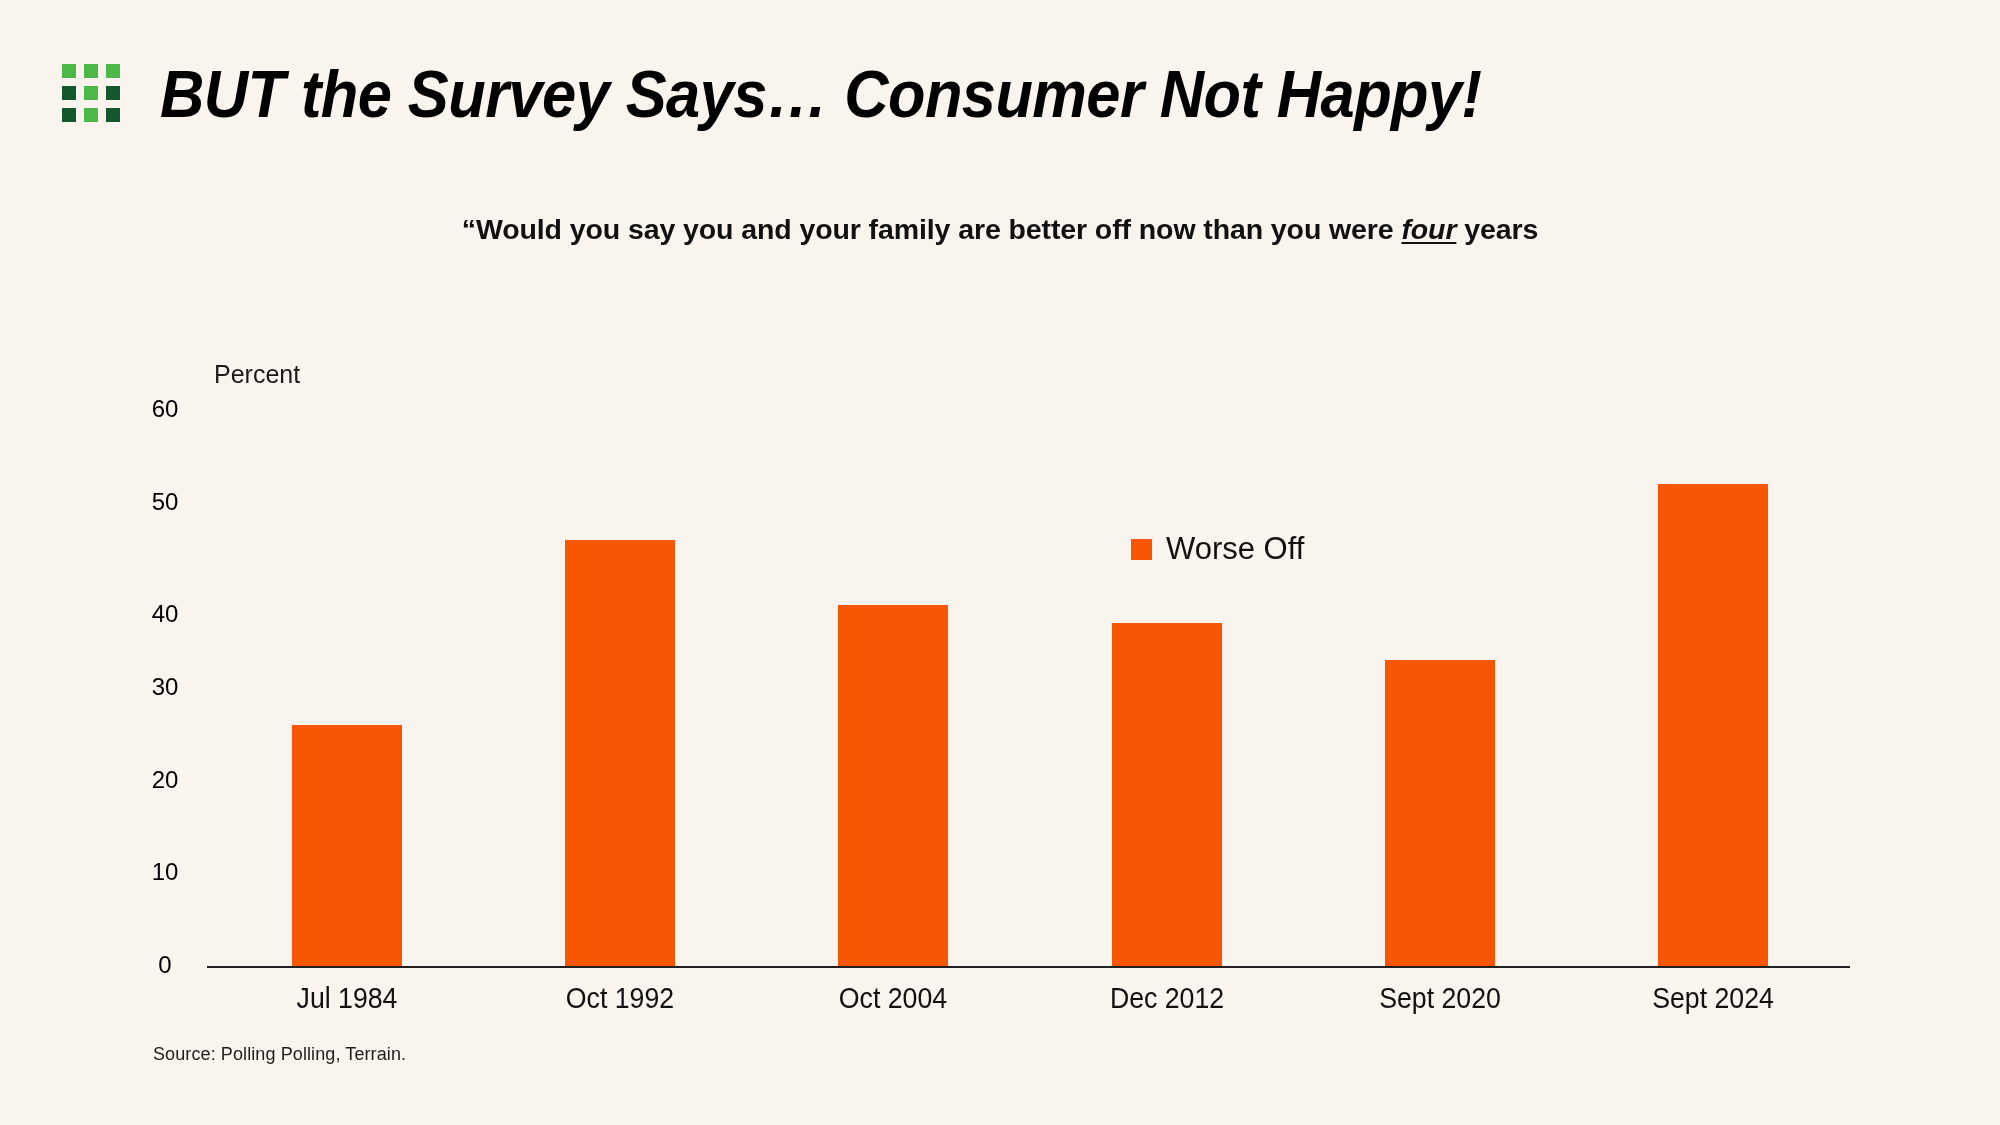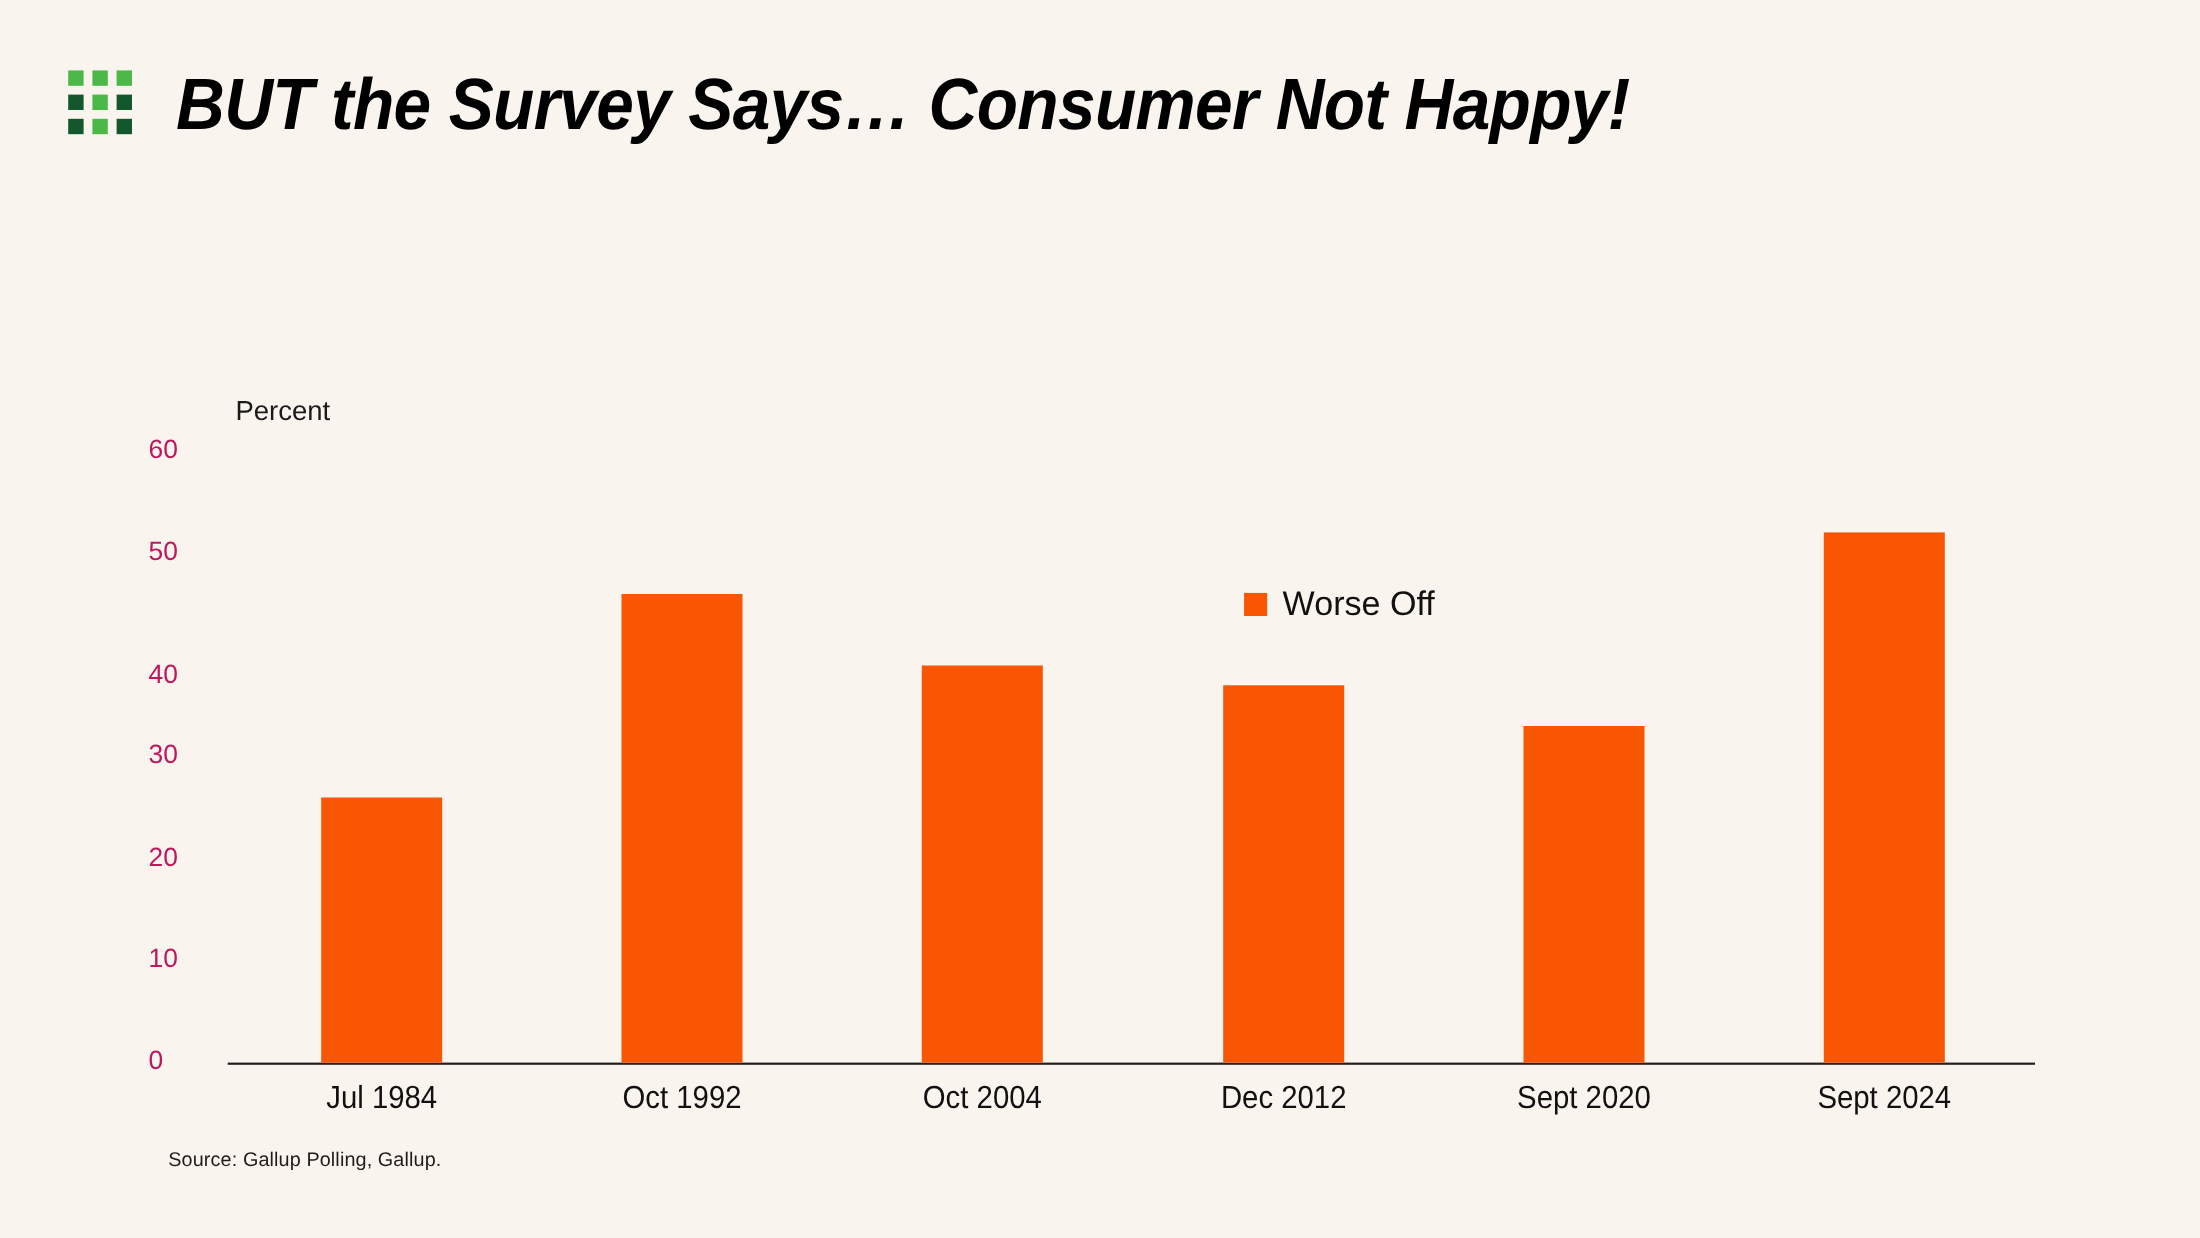--- a/index.html
+++ b/index.html
@@ -82,23 +82,23 @@
     position: absolute;
     left: 214px;
     top: 360px;
     font-size: 25px;
     color: #1a1a1a;
     font-family: "Liberation Sans", sans-serif;
   }
   .ytick {
     position: absolute;
     width: 60px;
-    text-align: left;
+    text-align: center;
     font-size: 24px;
-    color: #be185d;
+    color: #000000;
     font-family: "Liberation Sans", sans-serif;
   }
   .plot {
     position: absolute;
     left: 210px;
     top: 398px;
     width: 1640px;
     height: 568px;
   }
   .baseline {
@@ -170,20 +170,21 @@
     <span class="logo-cell" style="background: rgb(76, 184, 72);"></span>
     <span class="logo-cell" style="background: rgb(20, 87, 44);"></span>
     <span class="logo-cell" style="background: rgb(20, 87, 44);"></span>
     <span class="logo-cell" style="background: rgb(76, 184, 72);"></span>
     <span class="logo-cell" style="background: rgb(20, 87, 44);"></span>
   </div>
   <div class="page-title">BUT the Survey Says… Consumer Not Happy!</div>
 </div>
 
 <div class="subtitle">
+  <span><span>“Would you say you and your family are better off now than you were </span><span class="emph">four</span><span> years</span></span>
   <br>
 </div>
 
 <div class="chart">
 
   <div class="axis-title">Percent</div>
 
   <div id="yticks">
       <div class="ytick" style="left: 135px; top: 951px;">0</div>
       <div class="ytick" style="left: 135px; top: 858.333px;">10</div>
@@ -213,13 +214,13 @@
       <div class="xtick" style="left: 1300px; width: 280px;">Sept 2020</div>
       <div class="xtick" style="left: 1573.33px; width: 280px;">Sept 2024</div>
     </div>
 
   <div class="legend">
     <span class="legend-swatch"></span>
     <span class="legend-label">Worse Off</span>
   </div>
 </div>
 
-<div class="source">Source: Gallup Polling, Gallup.</div>
+<div class="source">Source: Polling Polling, Terrain.</div>
 
 </body></html>

